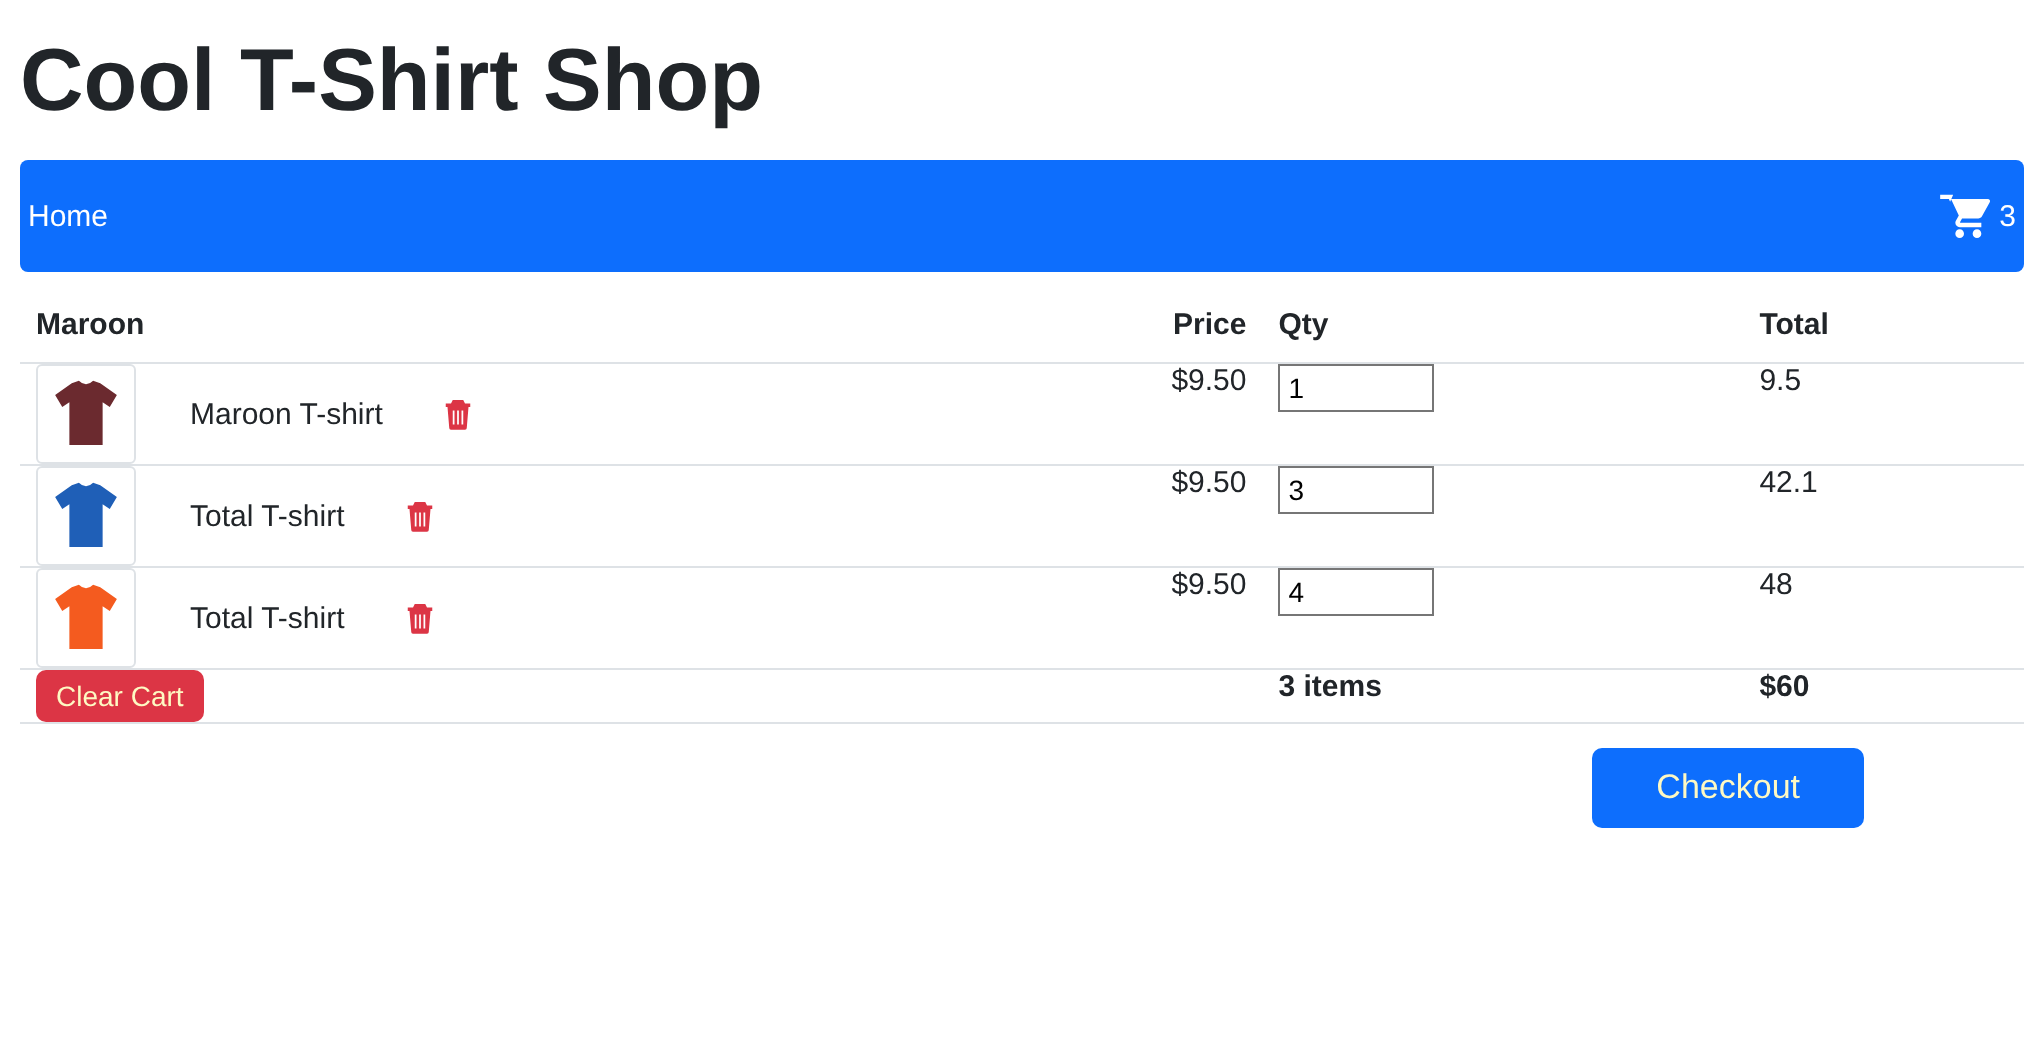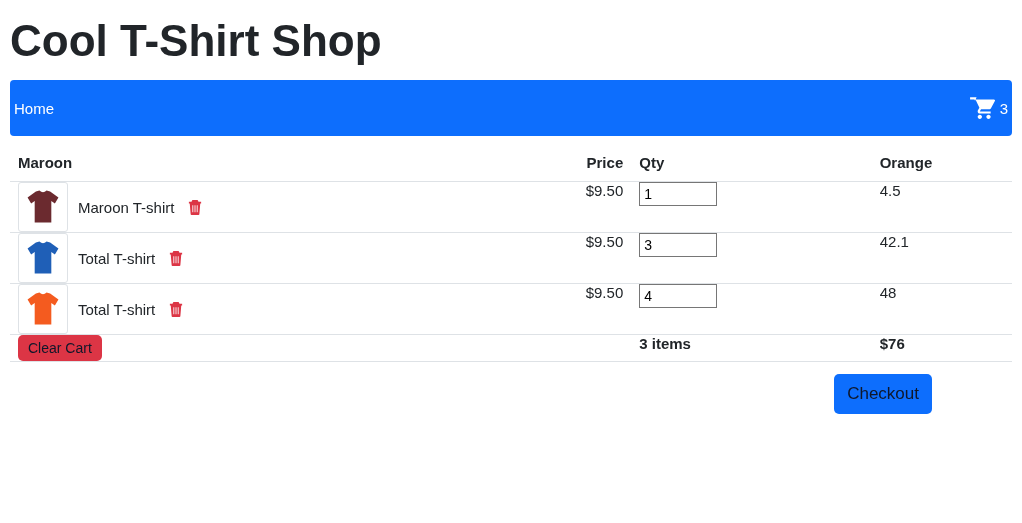--- a/index.html
+++ b/index.html
@@ -47,21 +47,21 @@
     vertical-align: top;
     padding: 0 8px;
     border-bottom: 1px solid #dee2e6;
     font-size: 15px;
   }
   .col-product { width: 48%; }
   .col-price   { width: 14%; text-align: right; }
   .col-qty     { width: 24%; }
   .col-total   { width: 14%; }
 
-  .prod-cell { display: flex; align-items: center; gap: 10px; }
+  .prod-cell { display: flex; align-items: center; gap: 27px; }
   .thumb {
     width: 50px; height: 50px;
     border: 1px solid #dee2e6;
     border-radius: 3px;
     display: flex; align-items: center; justify-content: center;
     background: #fff;
   }
   .thumb svg { width: 38px; height: 42px; }
   .trash-btn { display: inline-flex; margin-left: 4px; cursor: pointer; }
   .trash-btn svg { width: 14px; height: 16px; fill: #dc3545; }
@@ -72,32 +72,32 @@
     font-size: 14px;
     padding: 1px 4px;
     border: 1px solid #767676;
   }
 
   .footer-row td { font-weight: 700; border-bottom: 1px solid #dee2e6; }
   .btn {
     display: inline-block;
     border: none;
     border-radius: 5px;
-    color: #0f172a;
+    color: #fef9c3;
     cursor: pointer;
     font-size: 15px;
   }
   .btn-danger {
     background: #dc3545;
     padding: 5px 10px;
     font-size: 14px;
   }
   .btn-primary {
     background: #0d6efd;
-    padding: 10px 13px;
+    padding: 10px 32px;
     font-size: 17px;
   }
   .checkout-wrap {
     display: flex;
     justify-content: flex-end;
     padding: 12px 80px 0 0;
   }
 </style>
 </head>
 <body>
@@ -115,21 +115,21 @@
     <span class="cart-count">3</span>
   </span>
 </div>
 
 <table>
   <thead>
     <tr>
       <th class="col-product">Maroon</th>
       <th class="col-price">Price</th>
       <th class="col-qty">Qty</th>
-      <th class="col-total">Orange</th>
+      <th class="col-total">Total</th>
     </tr>
   </thead>
   <tbody id="cart-body">
       <tr>
         <td class="col-product">
           <div class="prod-cell">
             <span class="thumb">
               <svg viewBox="0 0 64 64">
                 <path fill="#6b2a2f" d="M20 6 L26 4 Q32 10 38 4 L44 6 L58 16 L52 26 L46 22 L46 58 L18 58 L18 22 L12 26 L6 16 Z"></path>
               </svg>
@@ -137,21 +137,21 @@
             <span>Maroon T-shirt</span>
             <span class="trash-btn">
               <svg viewBox="0 0 16 18">
                 <path d="M2 5h12l-1 12a1 1 0 0 1-1 1H4a1 1 0 0 1-1-1L2 5zm3-4h6l1 2h3v2H1V3h3l1-2zM5 7v8h1V7H5zm2.5 0v8h1V7h-1zM10 7v8h1V7h-1z"></path>
               </svg>
             </span>
           </div>
         </td>
         <td class="col-price">$9.50</td>
         <td class="col-qty"><input class="qty-input" type="text" value="1" style=""></td>
-        <td class="col-total">4.5</td>
+        <td class="col-total">9.5</td>
       </tr>
       <tr>
         <td class="col-product">
           <div class="prod-cell">
             <span class="thumb">
               <svg viewBox="0 0 64 64">
                 <path fill="#1f5fb7" d="M20 6 L26 4 Q32 10 38 4 L44 6 L58 16 L52 26 L46 22 L46 58 L18 58 L18 22 L12 26 L6 16 Z"></path>
               </svg>
             </span>
             <span>Total T-shirt</span>
@@ -187,20 +187,20 @@
         <td class="col-total">48</td>
       </tr>
     </tbody>
   <tfoot>
     <tr class="footer-row">
       <td>
         <button class="btn btn-danger">Clear Cart</button>
       </td>
       <td></td>
       <td>3 items</td>
-      <td>$76</td>
+      <td>$60</td>
     </tr>
   </tfoot>
 </table>
 
 <div class="checkout-wrap">
   <button class="btn btn-primary">Checkout</button>
 </div>
 
 </body></html>

